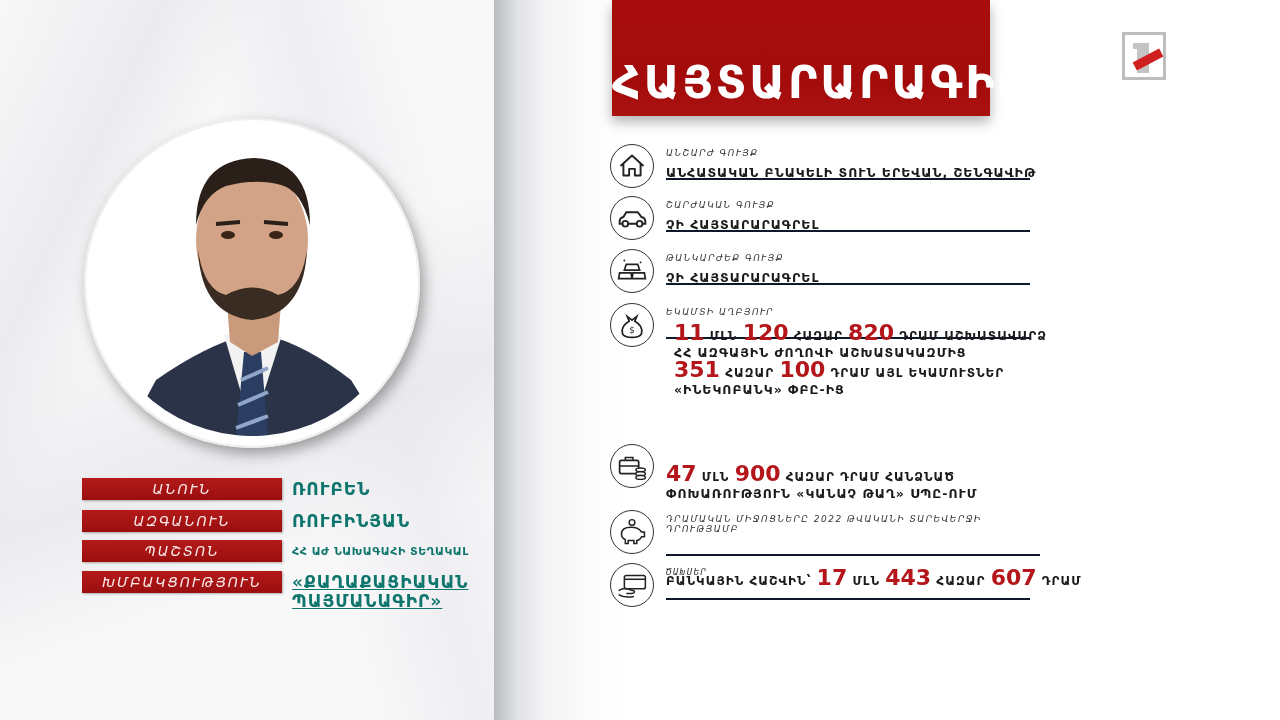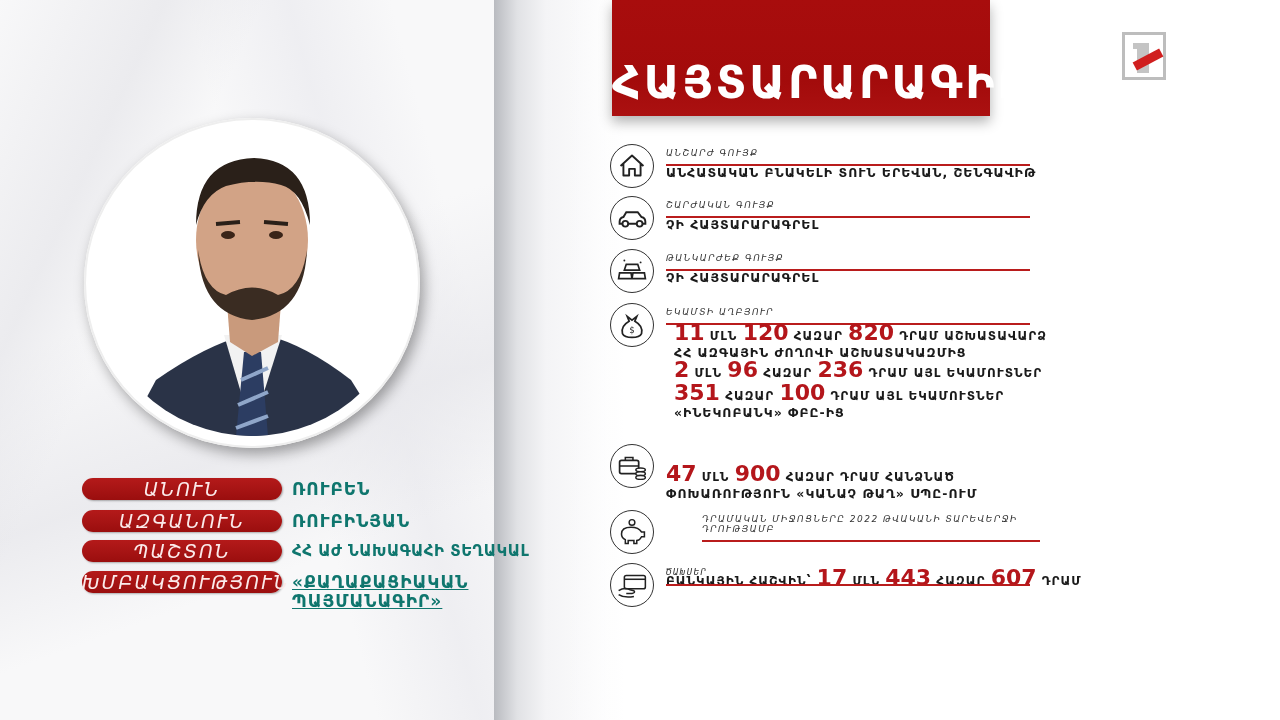--- a/index.html
+++ b/index.html
@@ -37,30 +37,29 @@
     position: absolute; left: 96px; top: 130px; width: 312px; height: 306px;
     border-radius: 50%; overflow: hidden; background: #ffffff;
   }
   .portrait svg { width: 100%; height: 100%; display: block; }
 
   
   .info-row { position: absolute; left: 82px; height: 22px; display: flex; align-items: center; }
   .info-label {
     width: 200px; height: 22px;
     background: linear-gradient(180deg, #b41a1a 0%, #9a0e0e 100%);
-    color: #fbeaea; font-style: italic; font-size: 19px; letter-spacing: 2px;
+    color: #fbeaea; font-style: italic; font-size: 14px; letter-spacing: 2px;
     text-align: center; line-height: 22px;
     box-shadow: 1px 1px 2px rgba(0,0,0,0.3);
-    border-radius: 11px;
   }
   .info-value {
     margin-left: 10px; color: #0f766e; font-weight: bold; font-size: 17px; letter-spacing: 1px;
     line-height: 19px;
   }
-  .info-value.small { font-size: 15px; letter-spacing: 0.5px; }
+  .info-value.small { font-size: 11px; letter-spacing: 0.5px; }
 
   
   .title-box {
     position: absolute; left: 612px; top: 0; width: 378px; height: 116px;
     background: linear-gradient(180deg, #a80d0d 0%, #a30b0b 70%, #ab1111 100%);
     box-shadow: 0 6px 12px rgba(0,0,0,0.3);
   }
   .title-text {
     position: absolute; left: 0; right: 0; bottom: 8px;
     text-align: center; color: #ffffff; font-weight: bold; font-size: 44px; letter-spacing: 3px;
@@ -81,21 +80,21 @@
   
   .section { position: absolute; left: 610px; width: 420px; }
   .sec-icon {
     position: absolute; left: 0; top: 0; width: 44px; height: 44px; border-radius: 50%;
     border: 1.6px solid #333; background: #fff;
   }
   .sec-icon svg { width: 100%; height: 100%; }
   .sec-head {
     position: absolute; left: 56px; top: 4px; right: 0;
     font-style: italic; font-size: 9px; letter-spacing: 1.5px; color: #333;
-    padding-bottom: 6px; border-bottom: 2px solid #b91c1c;
+    padding-bottom: 20px; border-bottom: 2px solid #0f172a;
   }
   .sec-body { position: absolute; left: 56px; top: 22px; right: -40px; }
   .line {
     font-weight: bold; font-size: 12.5px; color: #1a1a1a; letter-spacing: 1px; line-height: 14px;
     white-space: nowrap;
   }
   .line.big { font-size: 12px; line-height: 20px; }
   .num { color: #b4161b; font-size: 22px; font-weight: bold; letter-spacing: 0; }
 </style>
 </head>
@@ -213,28 +212,20 @@
     <div class="line big">
       <span class="num">11</span>
       <span>ՄԼՆ</span>
       <span class="num">120</span>
       <span>ՀԱԶԱՐ</span>
       <span class="num">820</span>
       <span>ԴՐԱՄ ԱՇԽԱՏԱՎԱՐՁ</span>
     </div>
     <div class="line">ՀՀ ԱԶԳԱՅԻՆ ԺՈՂՈՎԻ ԱՇԽԱՏԱԿԱԶՄԻՑ</div>
     <div class="line big">
-      <span class="num">2</span>
-      <span>ՄԼՆ</span>
-      <span class="num">96</span>
-      <span>ՀԱԶԱՐ</span>
-      <span class="num">236</span>
-      <span>ԴՐԱՄ ԱՅԼ ԵԿԱՄՈՒՏՆԵՐ</span>
-    </div>
-    <div class="line big">
       <span class="num">351</span>
       <span>ՀԱԶԱՐ</span>
       <span class="num">100</span>
       <span>ԴՐԱՄ ԱՅԼ ԵԿԱՄՈՒՏՆԵՐ</span>
     </div>
     <div class="line">«ԻՆԵԿՈԲԱՆԿ» ՓԲԸ-ԻՑ</div>
   </div>
 </div>
 
 <div class="section" style="top:444px; height:60px;">
@@ -258,21 +249,21 @@
   </div>
 </div>
 
 <div class="section" style="top:510px; height:50px;">
   <div class="sec-icon">
     <svg viewBox="0 0 44 44">
         <path d="M11 24 Q11 17 21 17 Q29 17 32 22 L35 22 L35 27 L32 27 Q30 31 27 31 V34 H24 V31 H18 V34 H15 V30 Q11 28 11 24 Z" fill="none" stroke="#222" stroke-width="1.6"></path>
         <circle cx="22" cy="12" r="3" fill="none" stroke="#222" stroke-width="1.5"></circle>
       </svg>
   </div>
-  <div class="sec-head" style="right:-10px;margin-left:36px;">ԴՐԱՄԱԿԱՆ ՄԻՋՈՑՆԵՐԸ 2022 ԹՎԱԿԱՆԻ ՏԱՐԵՎԵՐՋԻ ԴՐՈՒԹՅԱՄԲ</div>
+  <div class="sec-head" style="right:-10px;">ԴՐԱՄԱԿԱՆ ՄԻՋՈՑՆԵՐԸ 2022 ԹՎԱԿԱՆԻ ՏԱՐԵՎԵՐՋԻ ԴՐՈՒԹՅԱՄԲ</div>
   <div class="sec-body" style="top:18px;margin-top:40px;">
     <div class="line big">
       <span>ԲԱՆԿԱՅԻՆ ՀԱՇՎԻՆ՝</span>
       <span class="num">17</span>
       <span>ՄԼՆ</span>
       <span class="num">443</span>
       <span>ՀԱԶԱՐ</span>
       <span class="num">607</span>
       <span>ԴՐԱՄ</span>
     </div>

